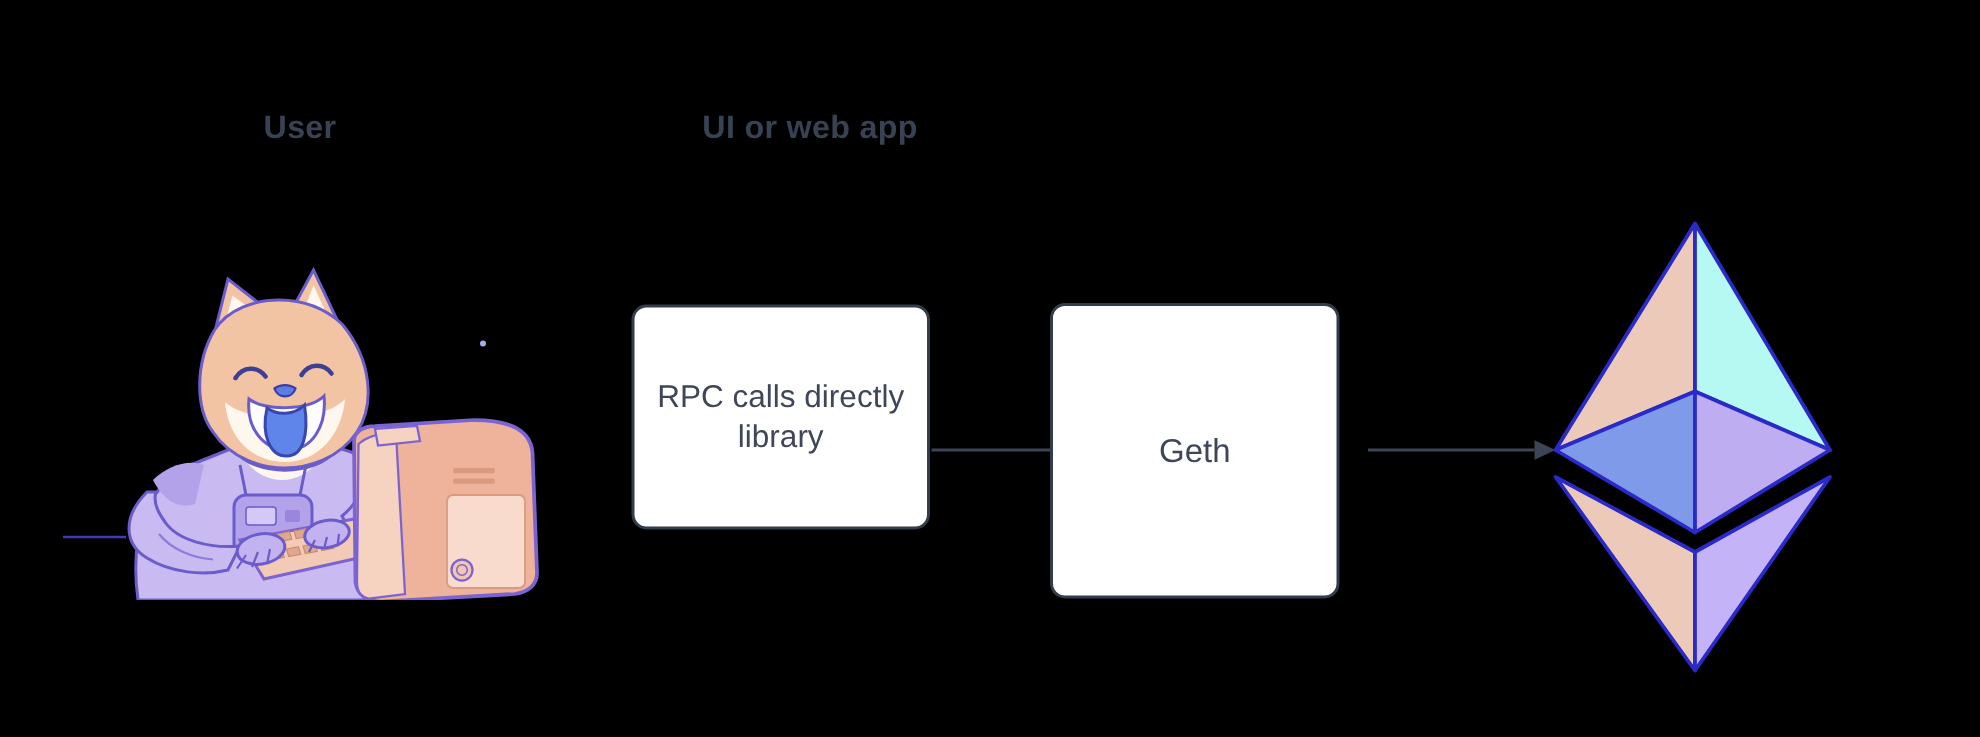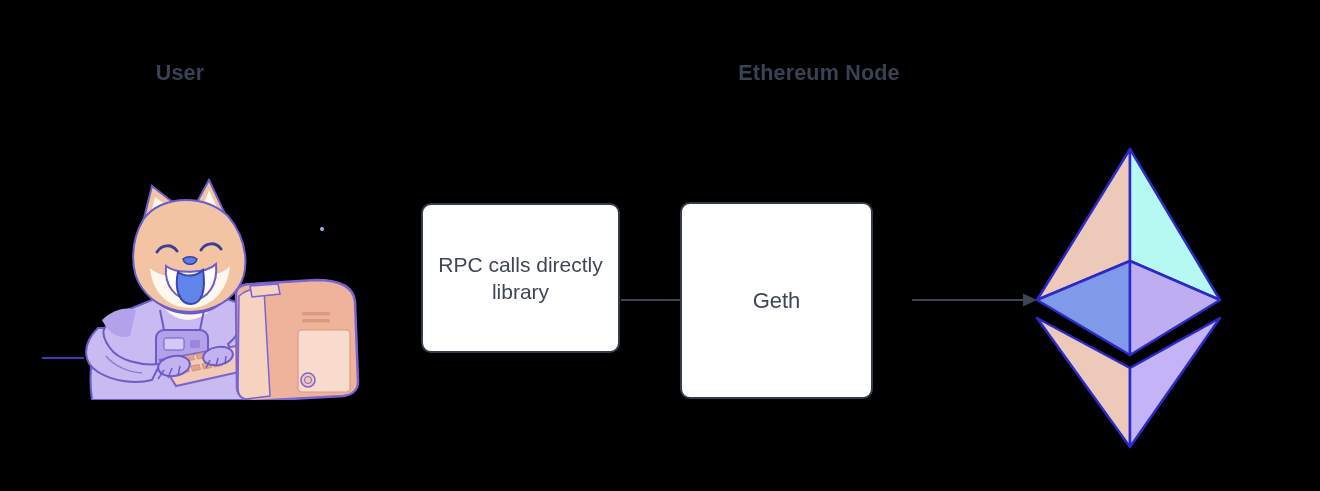--- a/index.html
+++ b/index.html
@@ -1,45 +1,45 @@
 <!DOCTYPE html>
 <html><head>
 <meta charset="utf-8">
 <style>
   html,body{margin:0;padding:0;background:#000;}
   .canvas{
     position:relative;width:1320px;height:491px;background:#000;overflow:hidden;
     font-family:"Liberation Sans",sans-serif;
   }
   .col-label{
-    position:absolute;top:61px;transform:translateX(-50%);
-    font-size:21.5px;font-weight:700;color:#394253;letter-spacing:.2px;white-space:nowrap;
+    position:absolute;top:73px;transform:translateX(-50%);
+    font-size:21.5px;font-weight:700;color:#394253;letter-spacing:.2px;white-space:nowrap;margin-left:20px;
   }
   .flow-box{
     position:absolute;background:#fff;border:2px solid #333c4b;border-radius:10px;
     box-sizing:border-box;display:flex;flex-direction:column;align-items:center;justify-content:center;
     color:#3e4657;text-align:center;
   }
   .flow-box .line{font-size:21px;line-height:27px;}
   #ui-box{left:421px;top:203px;width:199px;height:150px;}
-  #node-box{left:680px;top:202px;width:193px;height:197px;}
+  #node-box{left:700px;top:202px;width:193px;height:197px;}
   #node-box .line{font-size:22px;}
   .arrow-svg{position:absolute;display:block;}
   #arrow-1{left:620px;top:290px;}
   #arrow-2{left:911px;top:290px;}
   #eth-logo{position:absolute;left:1030px;top:140px;}
   #doge{position:absolute;left:40px;top:160px;}
 </style>
 </head>
 <body>
 
 <div class="canvas">
 
   <div class="col-label" style="left:180px">User</div>
-  <div class="col-label" style="left:819px">Ethereum Node</div>
+  <div class="col-label" style="left:520px">UI or web app</div>
 
   <svg id="doge" width="330" height="240" viewBox="0 0 330 240">
 
     <path d="M2 198 L44 198" stroke="#4338b8" stroke-width="1.8"></path>
 
     <circle cx="282" cy="69" r="2" fill="#9fb0f2"></circle>
 
     <path d="M52 240 C46 196 58 160 92 148 L122 136 L178 136 L208 146 C242 158 254 196 248 240 Z" stroke="#6b5ccc" stroke-width="2" fill="#c9baf2"></path>
     <path d="M62 160 C72 150 86 146 96 150 L90 176 C78 180 68 172 62 160 Z" fill="#b3a2ea"></path>
     <path d="M238 162 C228 152 214 148 204 152 L210 178 C222 182 232 174 238 162 Z" fill="#b3a2ea"></path>

